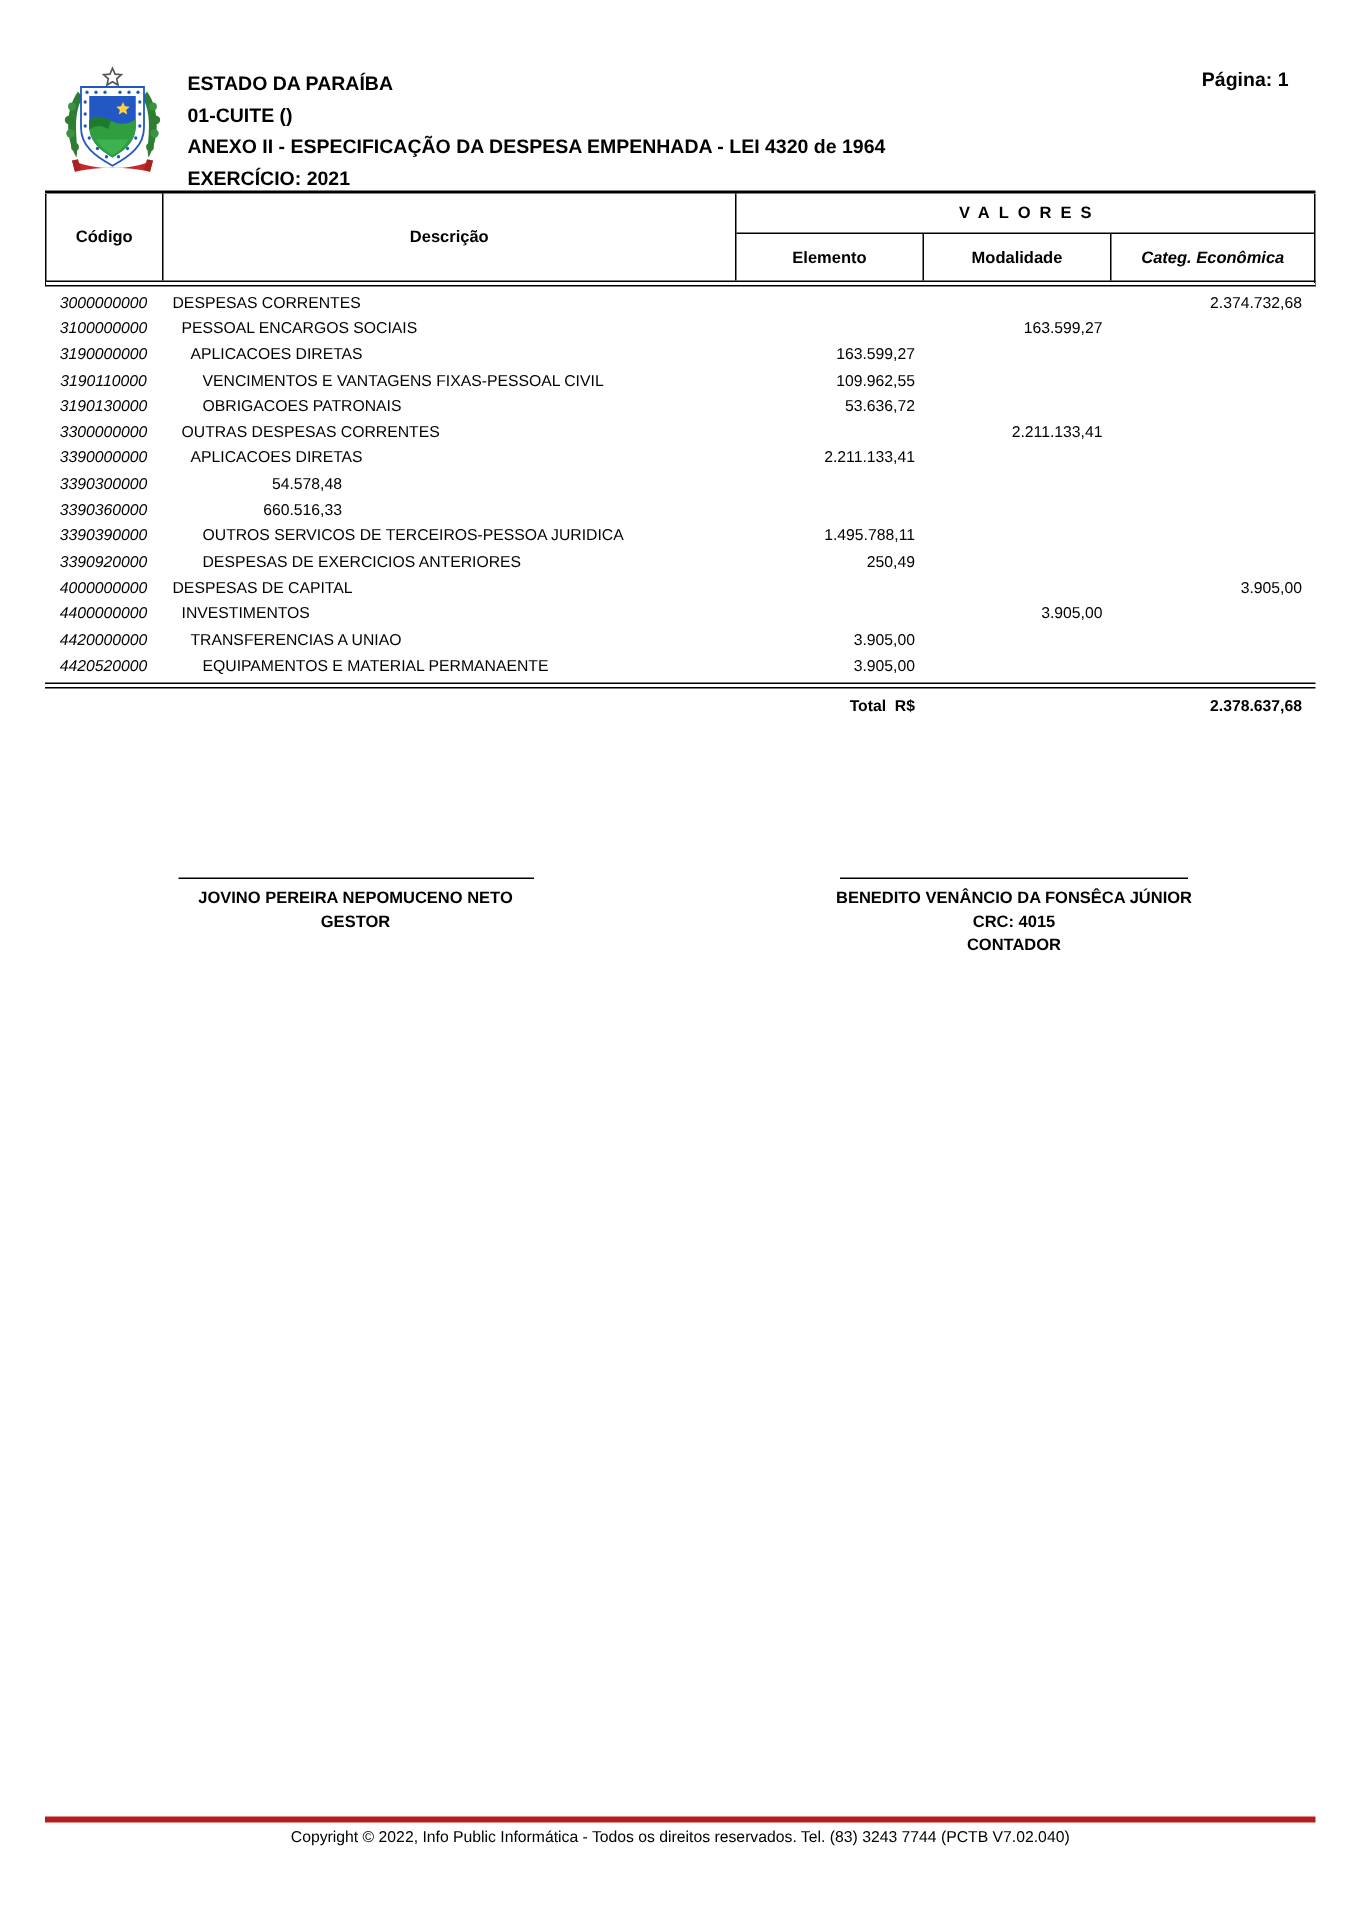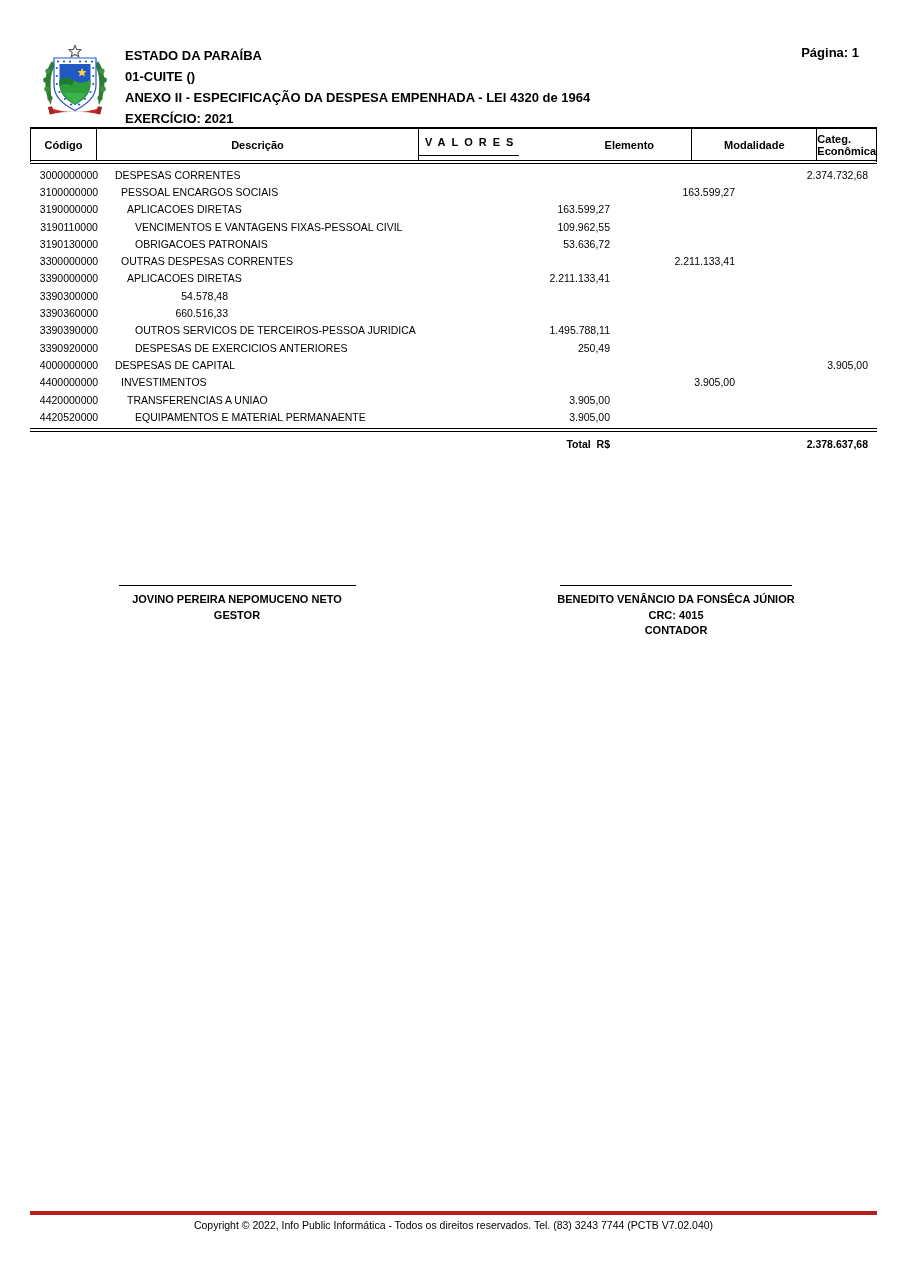--- a/index.html
+++ b/index.html
@@ -10,30 +10,30 @@
   
   .logo { position:absolute; left:40px; top:44px; width:70px; height:78px; }
   .header-text { position:absolute; left:125px; top:45px; font-size:13px; font-weight:bold; line-height:21px; white-space:nowrap; }
   .page-number { position:absolute; right:41px; top:45px; font-size:13px; font-weight:bold;margin-left:32px; }
 
   
   .doc-table { position:absolute; left:30px; top:127px; width:847px; border-top:2px solid #000; }
   .thead { display:flex; border-left:1px solid #000; border-right:1px solid #000; border-bottom:4px double #000; font-size:11px; font-weight:bold; }
   .th-codigo { width:78px; border-right:1px solid #000; display:flex; align-items:center; justify-content:center; }
   .th-descricao { width:382px; border-right:1px solid #000; display:flex; align-items:center; justify-content:center; }
-  .valores-group { flex:1; display:flex; flex-direction:row;gap:48px; }
+  .valores-group { flex:1; display:flex; flex-direction:column; }
   .valores-title { height:27px; border-bottom:1px solid #000; display:flex; align-items:center; justify-content:center; letter-spacing:6px; padding-left:6px; }
   .valores-sub { display:flex; height:31px; }
   .th-elemento { width:125px; border-right:1px solid #000; display:flex; align-items:center; justify-content:center; }
   .th-modalidade { width:125px; border-right:1px solid #000; display:flex; align-items:center; justify-content:center; }
-  .th-categ { flex:1; display:flex; align-items:center; justify-content:center; }
+  .th-categ { flex:1; display:flex; align-items:center; justify-content:center;font-style:italic; }
 
   .tbody { border-bottom:4px double #000; padding-top:2px; padding-bottom:3px; }
   .trow { display:flex; height:17.3px; align-items:center; font-size:10.5px; white-space:nowrap; }
-  .td-code { width:78px; text-align:center; }
+  .td-code { width:78px; text-align:center;font-style:italic; }
   .td-desc { width:382px; overflow:hidden; }
   .td-desc.lvl0 { padding-left:7px; }
   .td-desc.lvl1 { padding-left:13px; }
   .td-desc.lvl2 { padding-left:19px; }
   .td-desc.lvl3 { padding-left:27px; }
   .td-elemento { width:125px; text-align:right; padding-right:5px; }
   .td-modalidade { width:125px; text-align:right; padding-right:5px; }
   .td-categ { flex:1; text-align:right; padding-right:9px; }
 
   .total-row { display:flex; height:24px; align-items:center; font-size:10.5px; font-weight:bold; }

